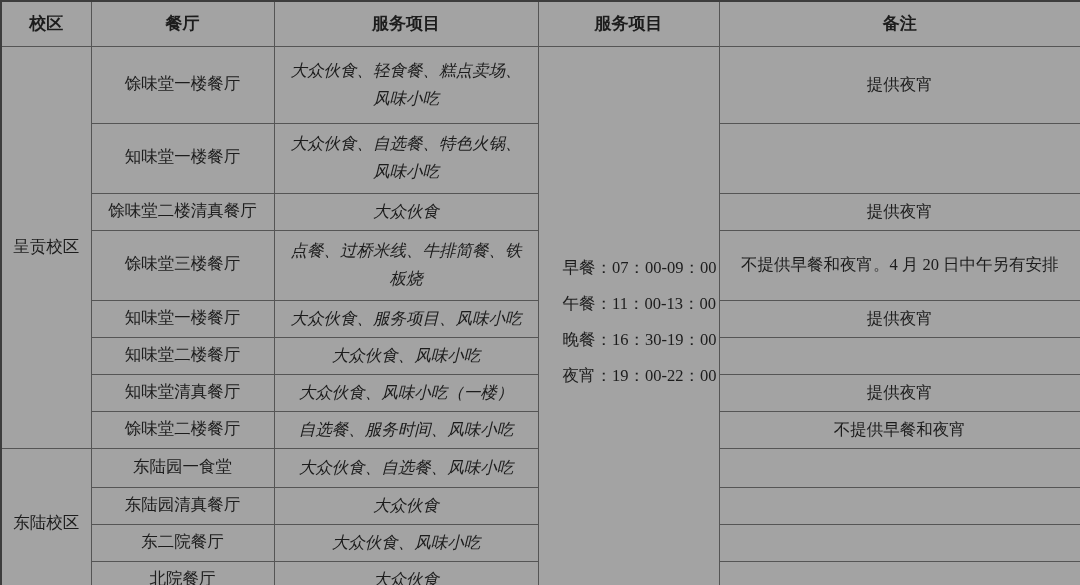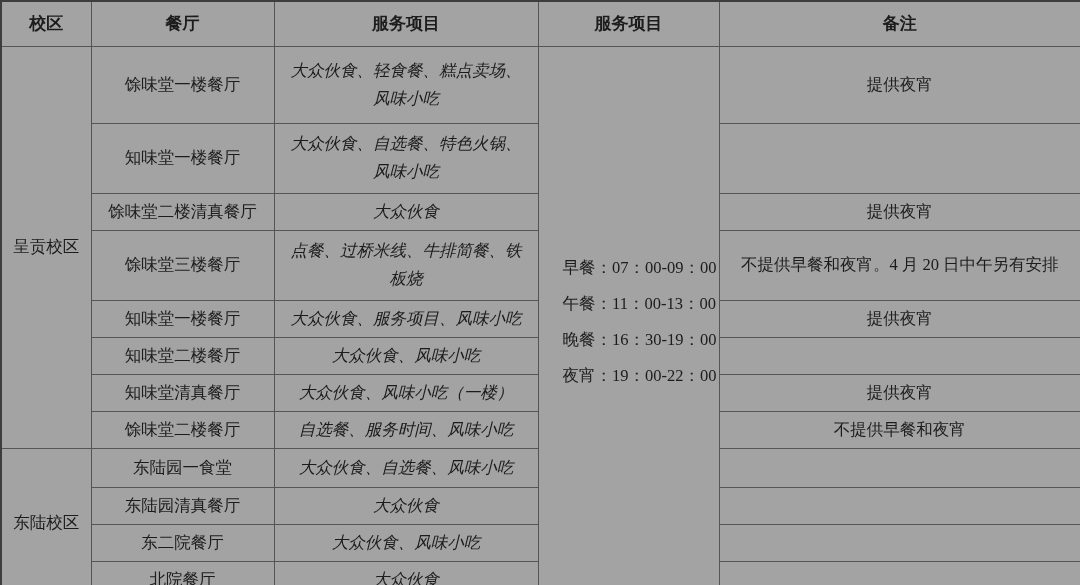--- a/index.html
+++ b/index.html
@@ -45,20 +45,21 @@
     font-size: 16.5px;
     font-weight: normal;
   }
   td.campus-cell {
     padding: 16px 4px;
     margin-left: 26px;
   }
   td.restaurant-cell {
     padding: 0 6px;
     line-height: 24px;
+    font-family: Liberation Mono, monospace;
   }
   td.services-cell {
     padding: 4px 14px;
     line-height: 28px;
     font-style: italic;
   }
   td.time-cell {
     text-align: left;
     padding-left: 24px;
     padding-right: 2px;

